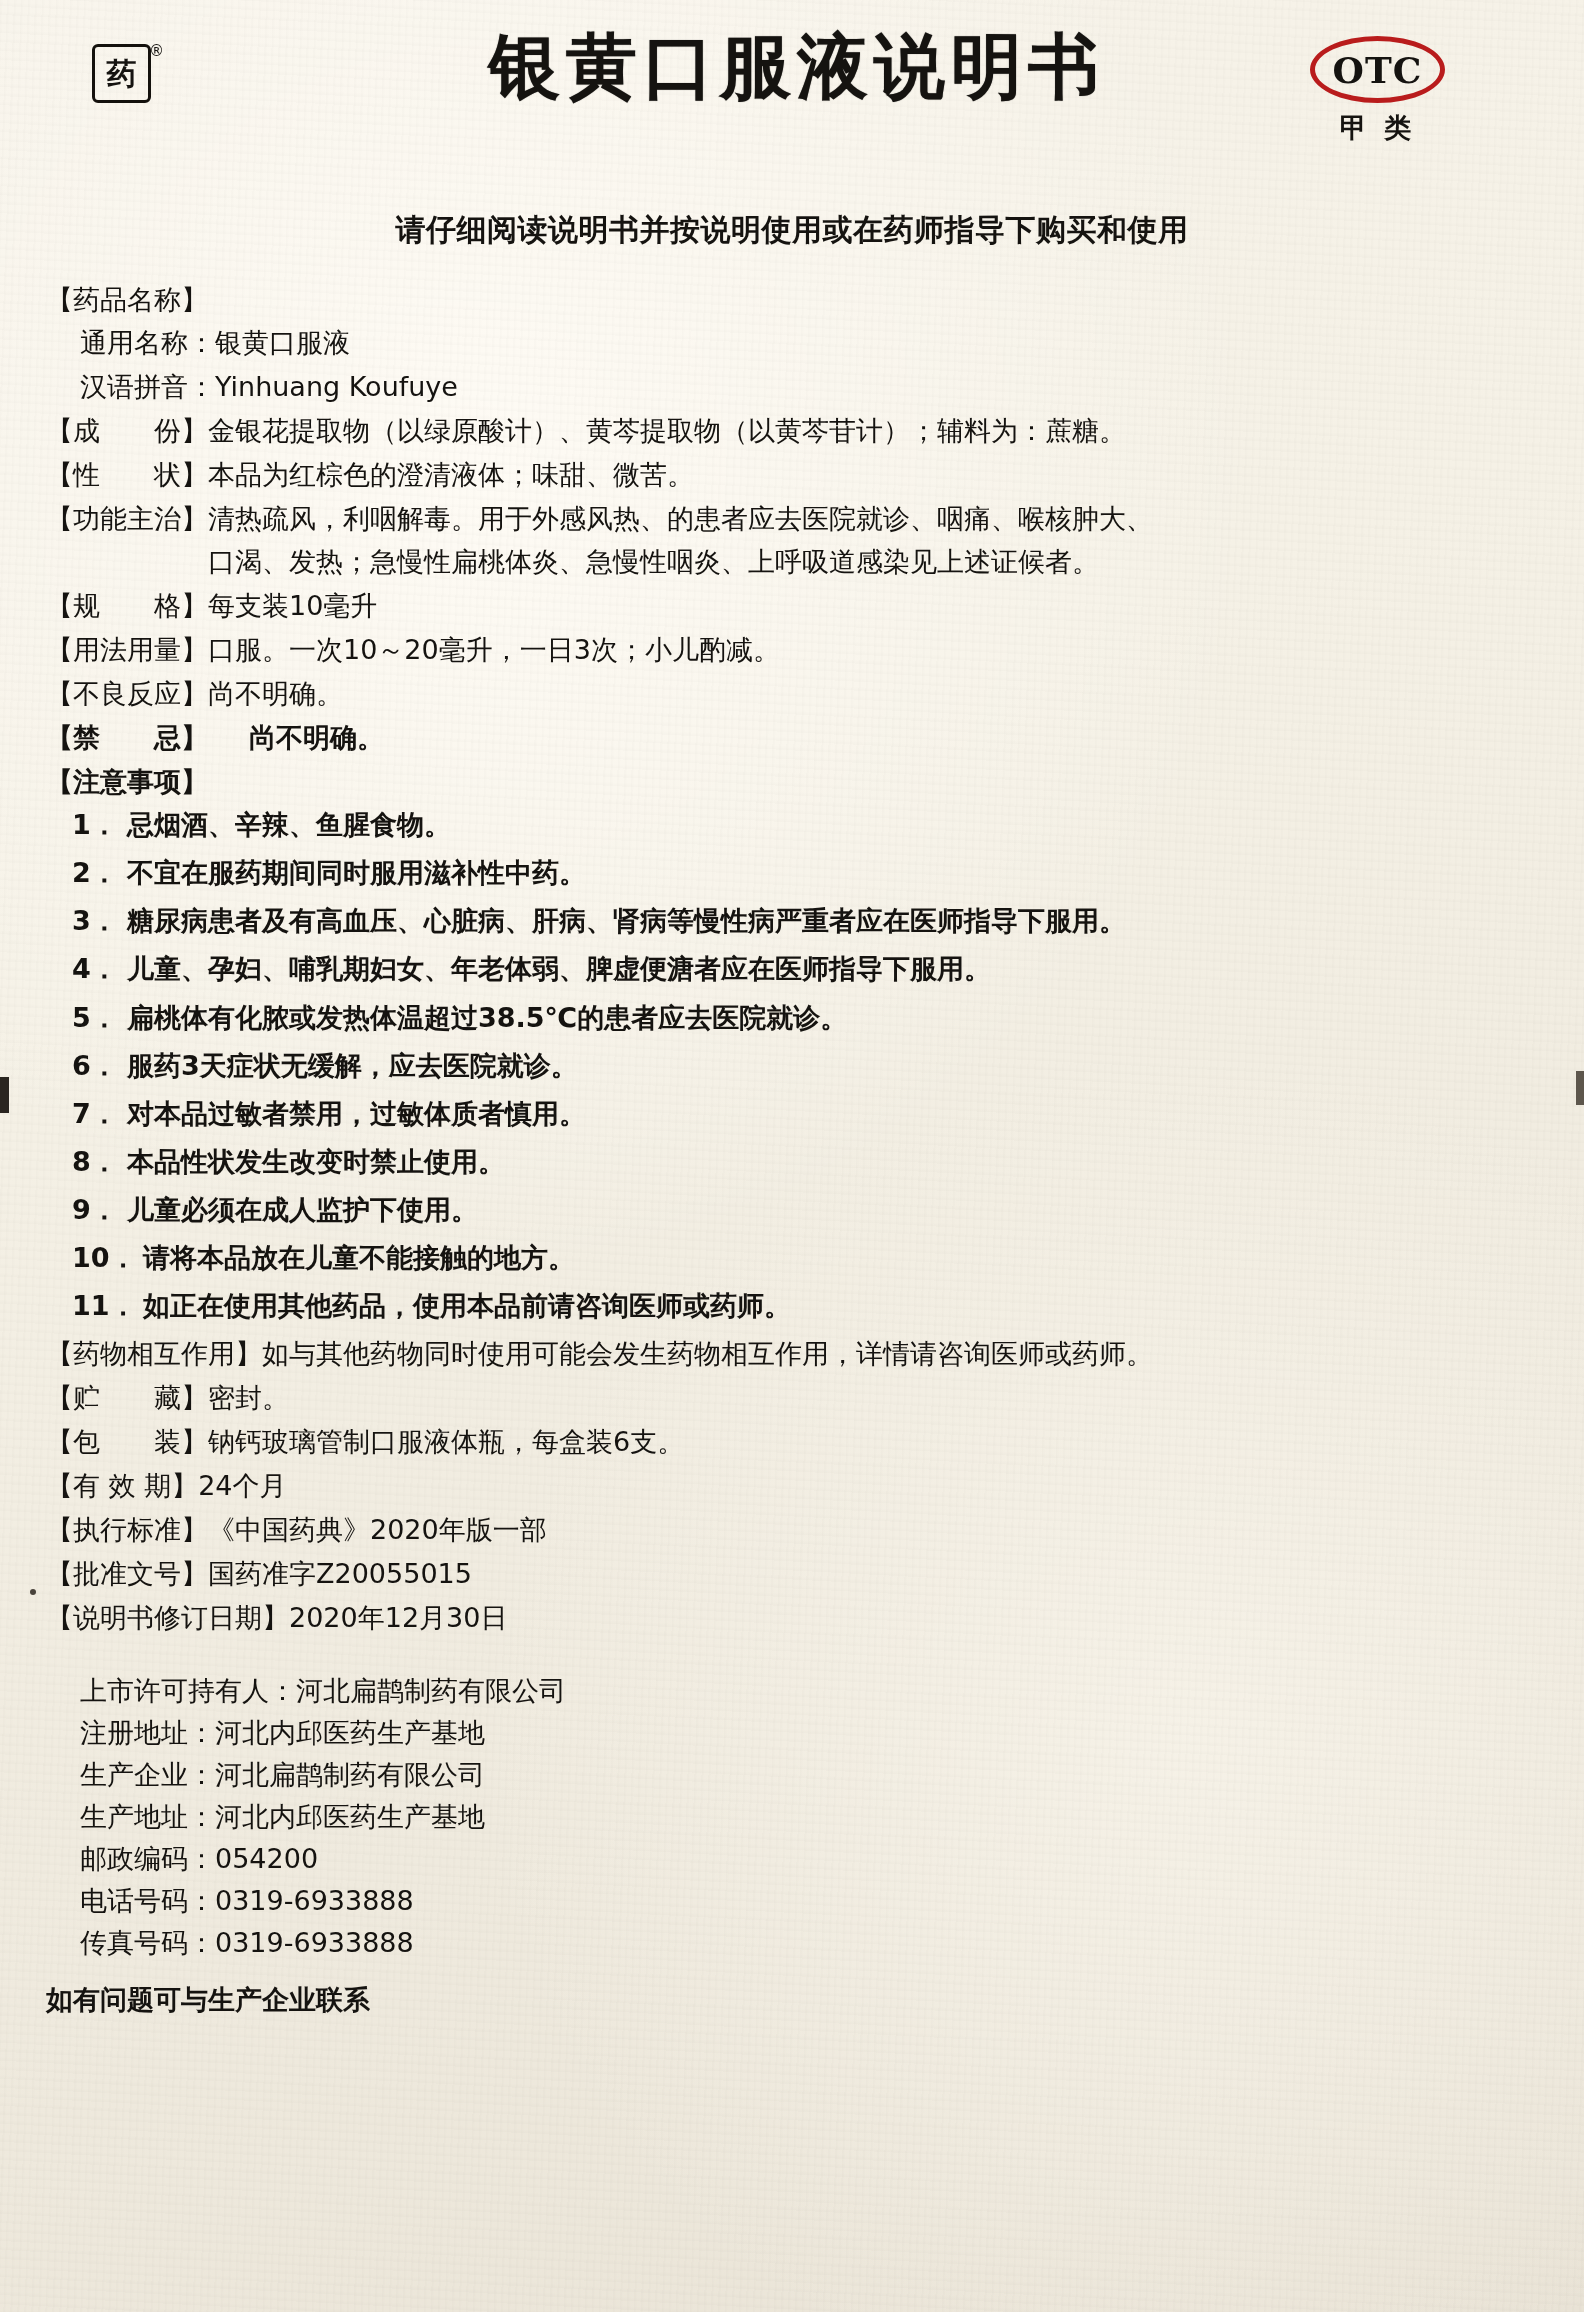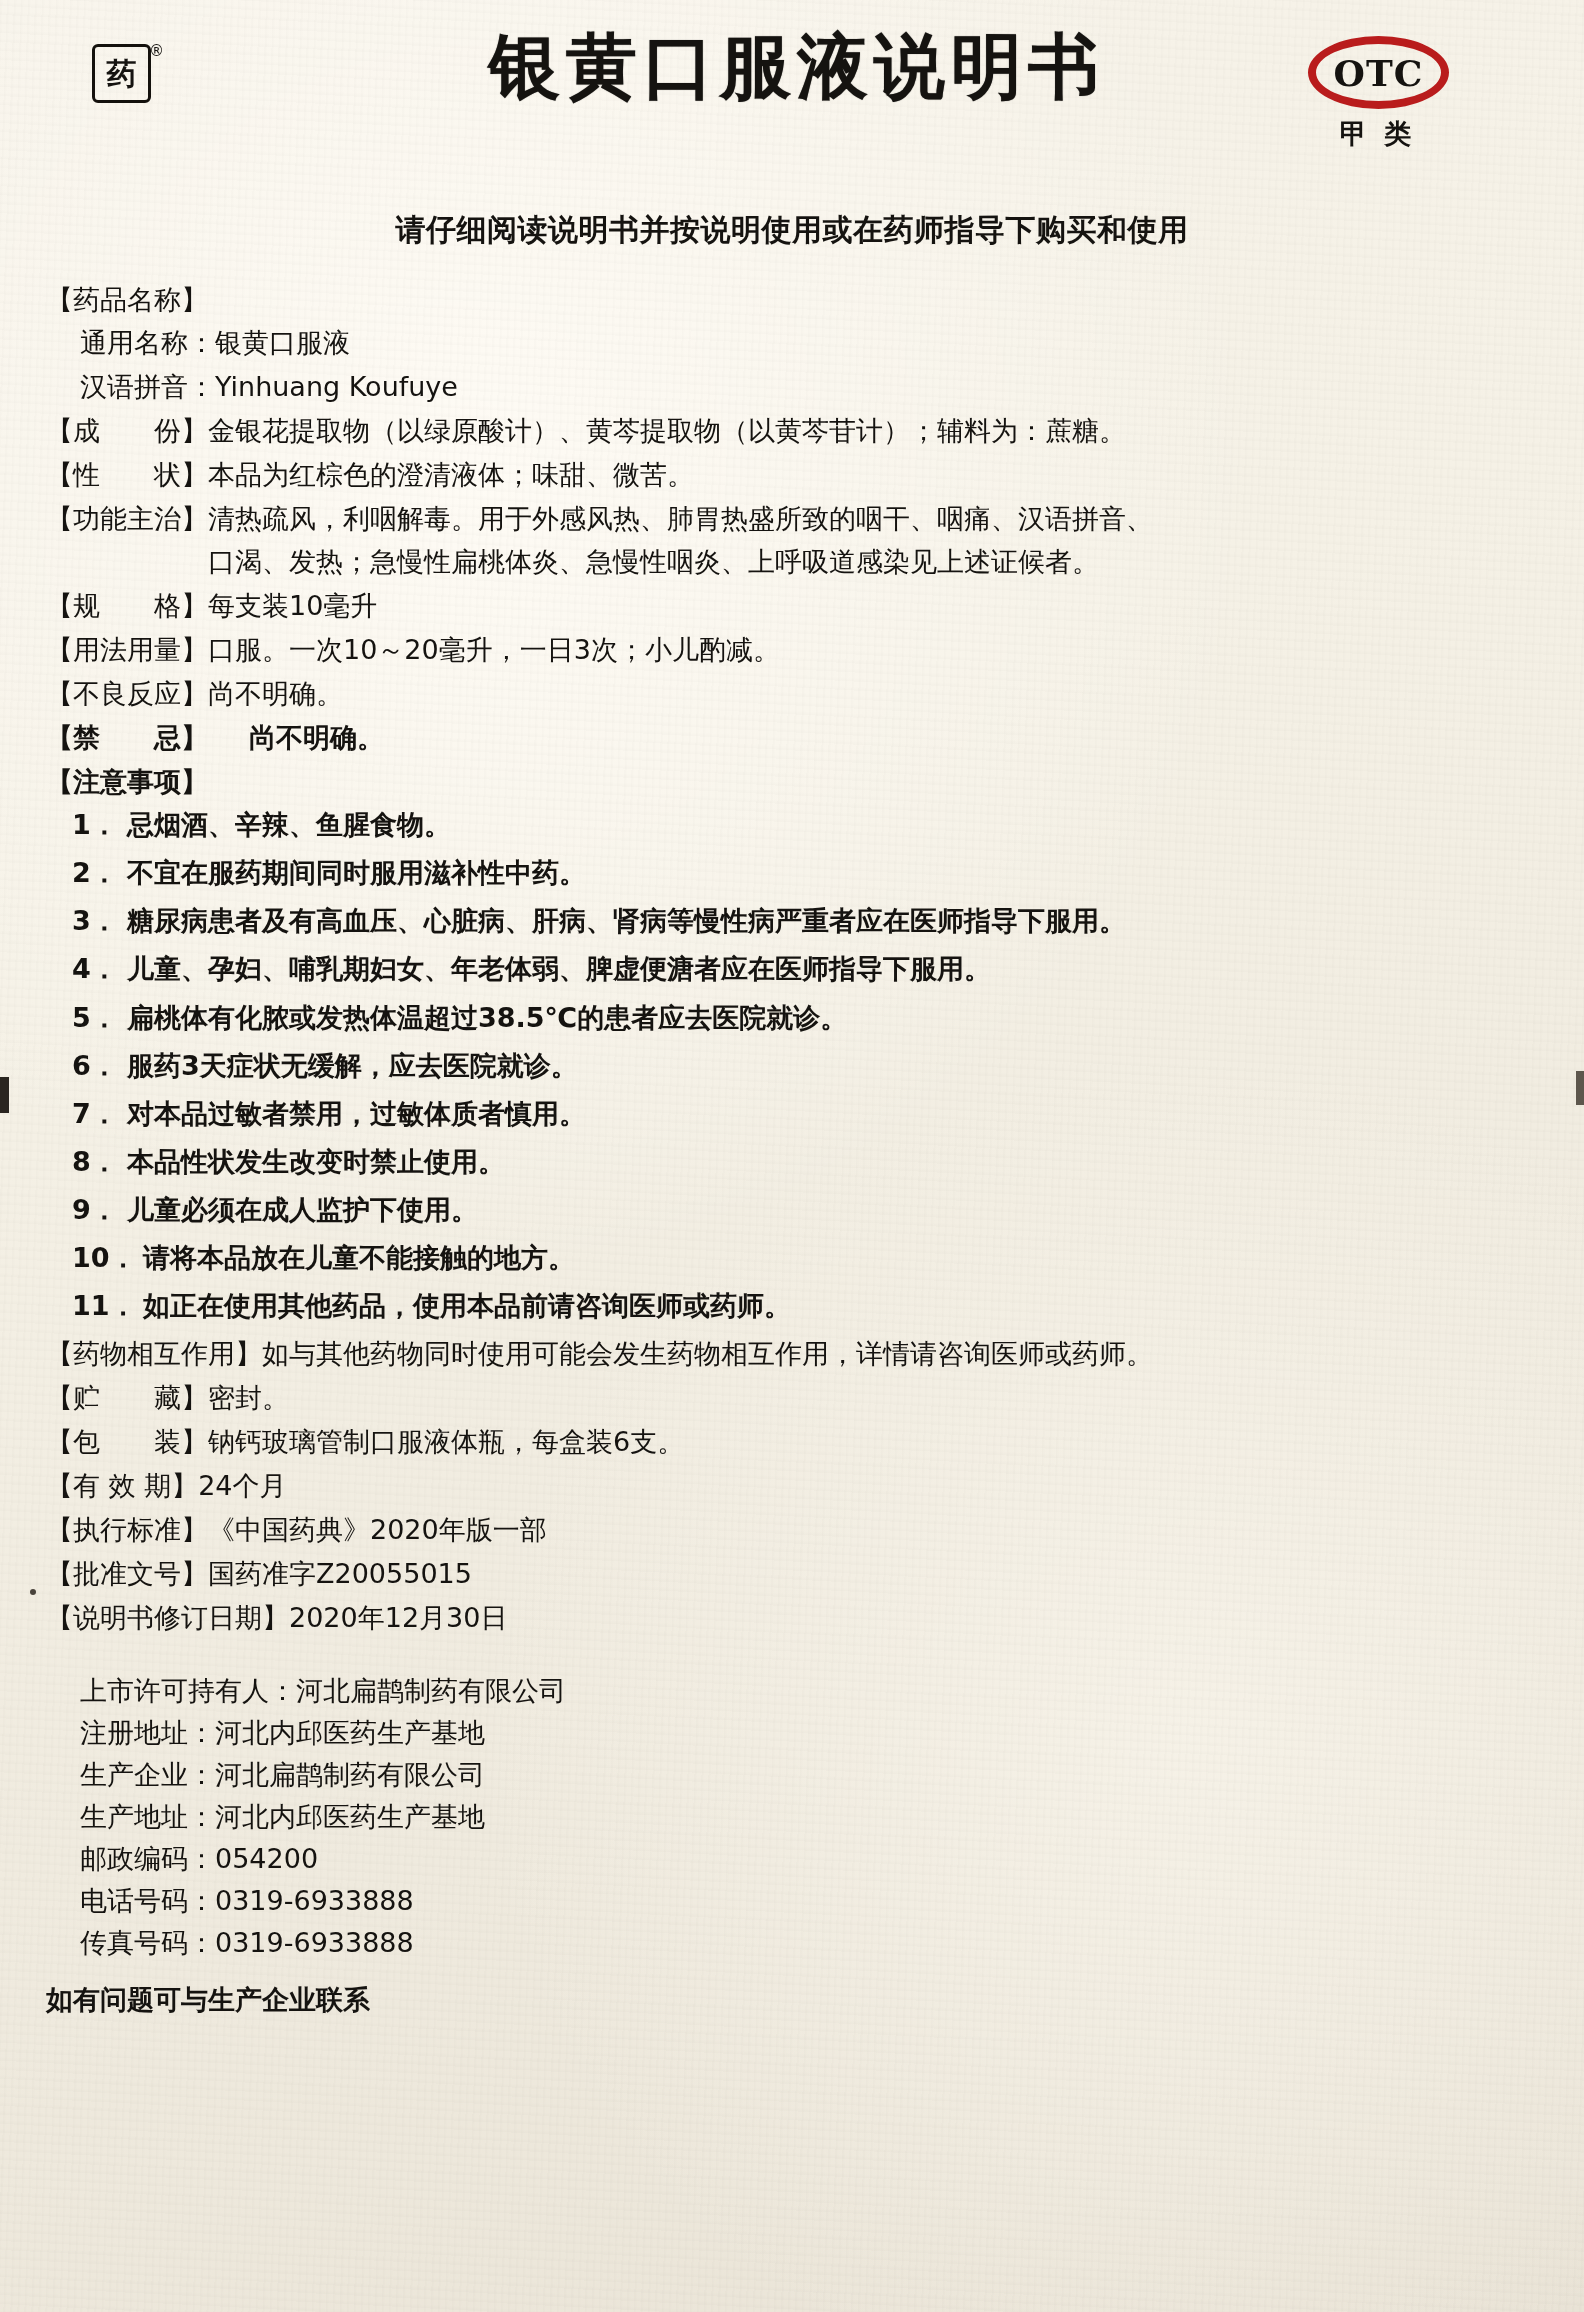--- a/index.html
+++ b/index.html
@@ -80,21 +80,21 @@
     position: absolute;
     right: 91px;
     top: 36px;
     text-align: center;
     width: 139px;
   }
   .otc-oval {
     width: 125px;
     height: 57px;
     margin: 0 auto;
-    border: 8px solid #b91c1c;
+    border: 5px solid #b91c1c;
     border-radius: 50%;
     display: flex;
     align-items: center;
     justify-content: center;
     font-size: 36px;
     font-weight: 800;
     letter-spacing: 1px;
     font-family: "DejaVu Serif", "Liberation Serif", serif;
   }
   .otc-label {
@@ -248,21 +248,21 @@
       <span class="val">金银花提取物（以绿原酸计）、黄芩提取物（以黄芩苷计）；辅料为：蔗糖。</span>
     </div>
 
     <div class="row">
       <span class="lbl">【性　　状】</span>
       <span class="val">本品为红棕色的澄清液体；味甜、微苦。</span>
     </div>
 
     <div class="row tight">
       <span class="lbl">【功能主治】</span>
-      <span class="val">清热疏风，利咽解毒。用于外感风热、肺胃热盛所致的咽干、咽痛、汉语拼音、</span>
+      <span class="val">清热疏风，利咽解毒。用于外感风热、的患者应去医院就诊、咽痛、喉核肿大、</span>
     </div>
     <div class="row">
       <span class="lbl" style="visibility:hidden">【功能主治】</span>
       <span class="val">口渴、发热；急慢性扁桃体炎、急慢性咽炎、上呼吸道感染见上述证候者。</span>
     </div>
 
     <div class="row">
       <span class="lbl">【规　　格】</span>
       <span class="val">每支装10毫升</span>
     </div>

